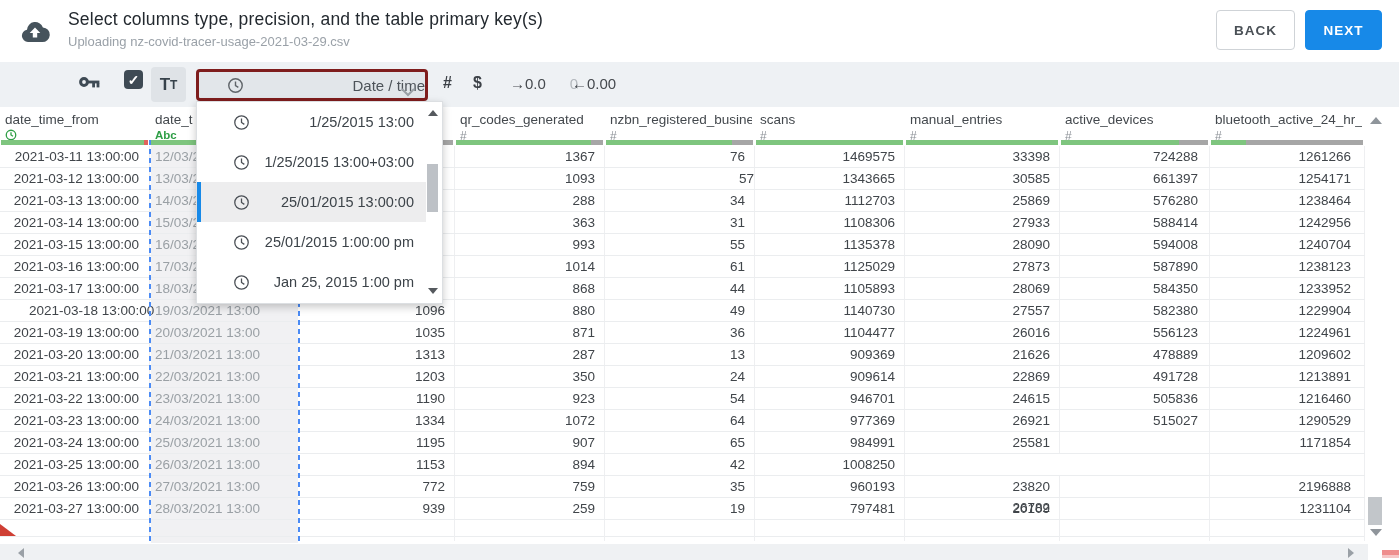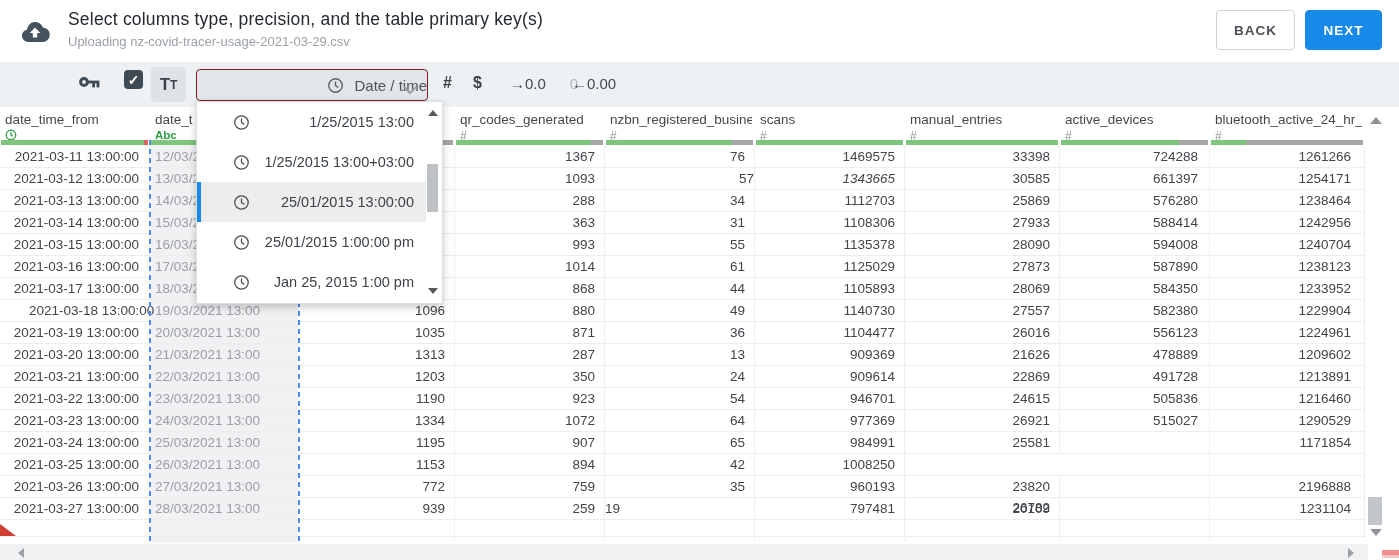--- a/index.html
+++ b/index.html
@@ -15,22 +15,22 @@
   .btn-back{left:1216px;width:79px;background:#fff;border:1px solid #cfd3d7;color:#4a5056;}
   .btn-next{left:1305px;width:77px;background:#1789e8;border:1px solid #1789e8;color:#fff;}
   
   .toolbar{position:absolute;left:0;top:62px;width:100%;height:45px;background:#eef1f4;}
   .tb-item{position:absolute;display:flex;align-items:center;justify-content:center;}
   .checkbox{left:124px;top:8px;width:19px;height:19px;background:#3e4a54;border-radius:4px;
             color:#fff;font-size:14px;font-weight:bold;}
   .tt-btn{left:151px;top:5px;width:35px;height:35px;background:#dfe3e7;border-radius:4px;color:#37424b;}
   .tt-big{font-size:17px;font-weight:bold;}
   .tt-small{font-size:12px;font-weight:bold;}
-  .type-dd{left:196px;top:7px;width:232px;height:32px;background:#e2e6ea;border:1px solid #7f1d1d;
-           border-radius:4px;box-sizing:border-box;justify-content:flex-end;padding-left:28px;color:#4d5359;}
+  .type-dd{left:196px;top:7px;width:232px;height:32px;background:#e2e6ea;border:3px solid #7f1d1d;
+           border-radius:4px;box-sizing:border-box;justify-content:space-between;padding-left:28px;color:#4d5359;}
   .type-dd .lbl{font-size:15px;margin-left:10px;}
   .type-dd .chev{position:absolute;right:10px;top:11px;}
   .tb-glyph{font-size:16px;color:#3c4147;font-weight:bold;}
   .glyph-num{left:443px;top:12px;}
   .glyph-cur{left:473px;top:12px;}
   .round{font-size:15px;color:#45494e;gap:24px;}
   .round .faded{color:#b3b8bd;}
   .round-r{left:510px;top:13px;}
   .round-l{left:572px;top:13px;}
   
@@ -212,21 +212,21 @@
         <div class="cell" style="left: 905px; width: 155px; text-align: right; padding-right: 9px;">33398</div>
         <div class="cell" style="left: 1060px; width: 150px; text-align: right; padding-right: 11px;">724288</div>
         <div class="cell" style="left: 1210px; width: 155px; text-align: right; padding-right: 13px;">1261266</div>
       </div>
       <div class="row" style="top: 61px;">
         <div class="cell" style="left: 0px; width: 150px; text-align: right; padding-right: 10px;">2021-03-12 13:00:00</div>
         <div class="cell sel" style="left: 150px; width: 150px; text-align: left; padding-left: 5px;">13/03/2021 13:00</div>
         <div class="cell" style="left: 300px; width: 155px; text-align: right; padding-right: 9px;"></div>
         <div class="cell" style="left: 455px; width: 150px; text-align: right; padding-right: 9px;">1093</div>
         <div class="cell" style="left: 605px; width: 150px; text-align: right; padding-right: 0;">57</div>
-        <div class="cell" style="left: 755px; width: 150px; text-align: right; padding-right: 9px; font-style: italic;">1343665</div>
+        <div class="cell" style="left: 755px; width: 150px; text-align: right; padding-right: 9px;">1343665</div>
         <div class="cell" style="left: 905px; width: 155px; text-align: right; padding-right: 9px;">30585</div>
         <div class="cell" style="left: 1060px; width: 150px; text-align: right; padding-right: 11px;">661397</div>
         <div class="cell" style="left: 1210px; width: 155px; text-align: right; padding-right: 13px;">1254171</div>
       </div>
       <div class="row" style="top: 83px;">
         <div class="cell" style="left: 0px; width: 150px; text-align: right; padding-right: 10px;">2021-03-13 13:00:00</div>
         <div class="cell sel" style="left: 150px; width: 150px; text-align: left; padding-left: 5px;">14/03/2021 13:00</div>
         <div class="cell" style="left: 300px; width: 155px; text-align: right; padding-right: 9px;"></div>
         <div class="cell" style="left: 455px; width: 150px; text-align: right; padding-right: 9px;">288</div>
         <div class="cell" style="left: 605px; width: 150px; text-align: right; padding-right: 9px;">34</div>
@@ -376,21 +376,21 @@
         <div class="cell" style="left: 755px; width: 150px; text-align: right; padding-right: 9px;">960193</div>
         <div class="cell" style="left: 905px; width: 155px; text-align: right; padding-right: 9px;">23820</div>
         <div class="cell" style="left: 1060px; width: 150px; text-align: right; padding-right: 11px;"></div>
         <div class="cell" style="left: 1210px; width: 155px; text-align: right; padding-right: 13px;">2196888</div>
       </div>
       <div class="row" style="top: 391px;">
         <div class="cell" style="left: 0px; width: 150px; text-align: right; padding-right: 10px;">2021-03-27 13:00:00</div>
         <div class="cell sel" style="left: 150px; width: 150px; text-align: left; padding-left: 5px;">28/03/2021 13:00</div>
         <div class="cell" style="left: 300px; width: 155px; text-align: right; padding-right: 9px;">939</div>
         <div class="cell" style="left: 455px; width: 150px; text-align: right; padding-right: 9px;">259</div>
-        <div class="cell" style="left: 605px; width: 150px; text-align: left; padding-right: 9px;">19</div>
+        <div class="cell" style="left: 605px; width: 150px; text-align: right; padding-right: 9px;">19</div>
         <div class="cell" style="left: 755px; width: 150px; text-align: right; padding-right: 9px;">797481</div>
         <div class="cell" style="left: 905px; width: 155px; text-align: right; padding-right: 9px;">20109</div>
         <div class="cell" style="left: 1060px; width: 150px; text-align: right; padding-right: 11px;"></div>
         <div class="cell" style="left: 1210px; width: 155px; text-align: right; padding-right: 13px;">1231104</div>
       </div>
       <div class="row" style="top: 413px; height: 17px;">
         <div class="cell" style="left: 0px; width: 150px; text-align: right; padding-right: 10px;"></div>
         <div class="cell sel" style="left: 150px; width: 150px; text-align: left; padding-left: 5px;"></div>
         <div class="cell" style="left: 300px; width: 155px; text-align: right; padding-right: 9px;"></div>
         <div class="cell" style="left: 455px; width: 150px; text-align: right; padding-right: 9px;"></div>

